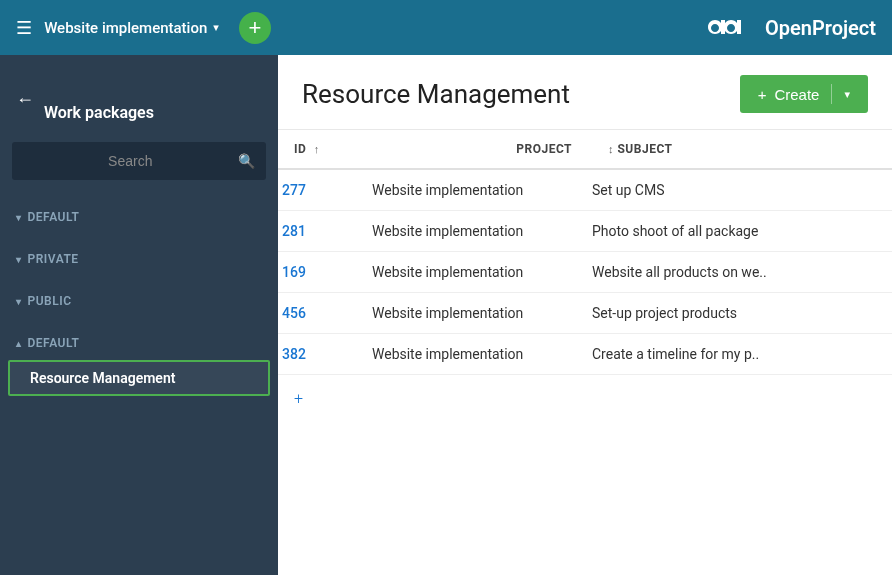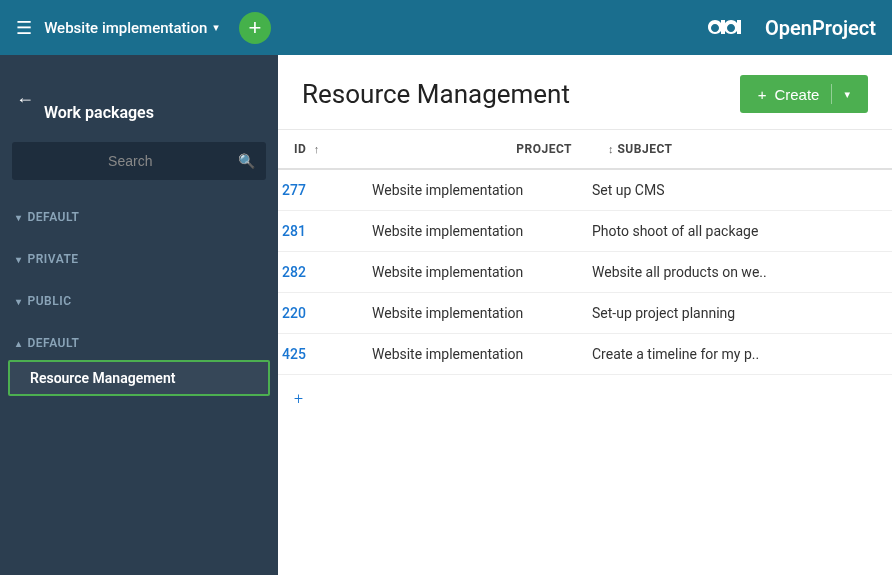--- a/index.html
+++ b/index.html
@@ -285,31 +285,31 @@
       <td class="id-cell">277</td>
       <td>Website implementation</td>
       <td>Set up CMS</td>
     </tr>
             <tr>
       <td class="id-cell">281</td>
       <td>Website implementation</td>
       <td>Photo shoot of all package</td>
     </tr>
             <tr>
-      <td class="id-cell">282</td>
+      <td class="id-cell">169</td>
       <td>Website implementation</td>
       <td>Website all products on we..</td>
     </tr>
             <tr>
-      <td class="id-cell">220</td>
-      <td>Website implementation</td>
-      <td>Set-up project planning</td>
+      <td class="id-cell">456</td>
+      <td>Website implementation</td>
+      <td>Set-up project products</td>
     </tr>
             <tr>
-      <td class="id-cell">425</td>
+      <td class="id-cell">382</td>
       <td>Website implementation</td>
       <td>Create a timeline for my p..</td>
     </tr>
           </tbody>
       </table>
       <div class="create-work-package">
         <span class="create-wp-plus">+</span>
       </div>
     </div>
 

